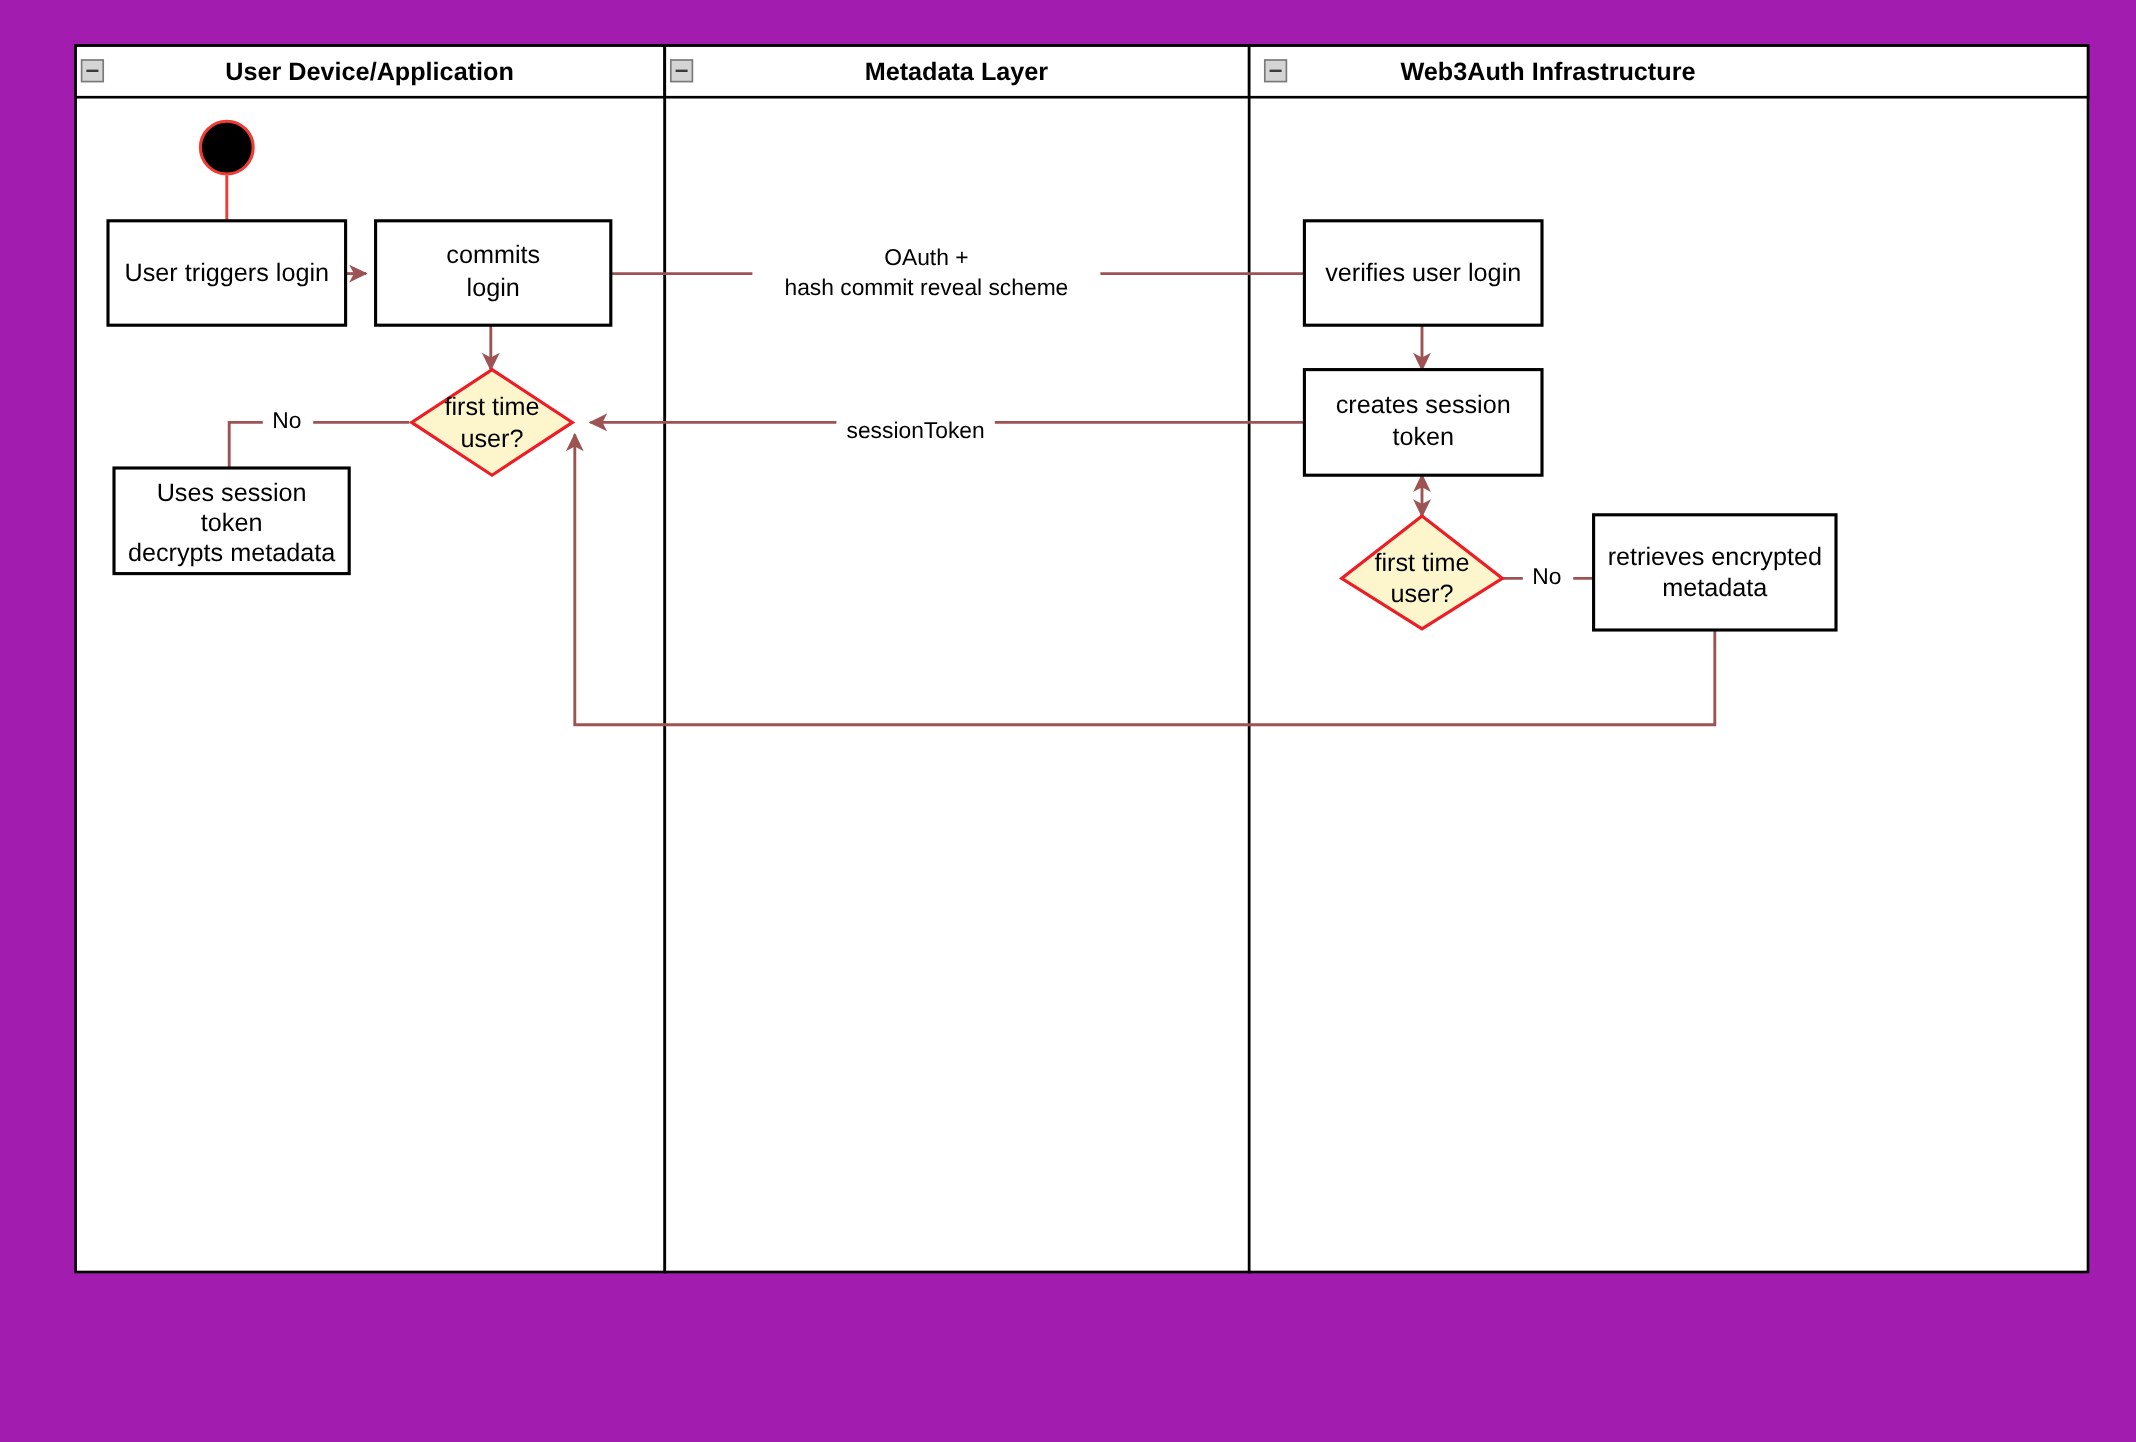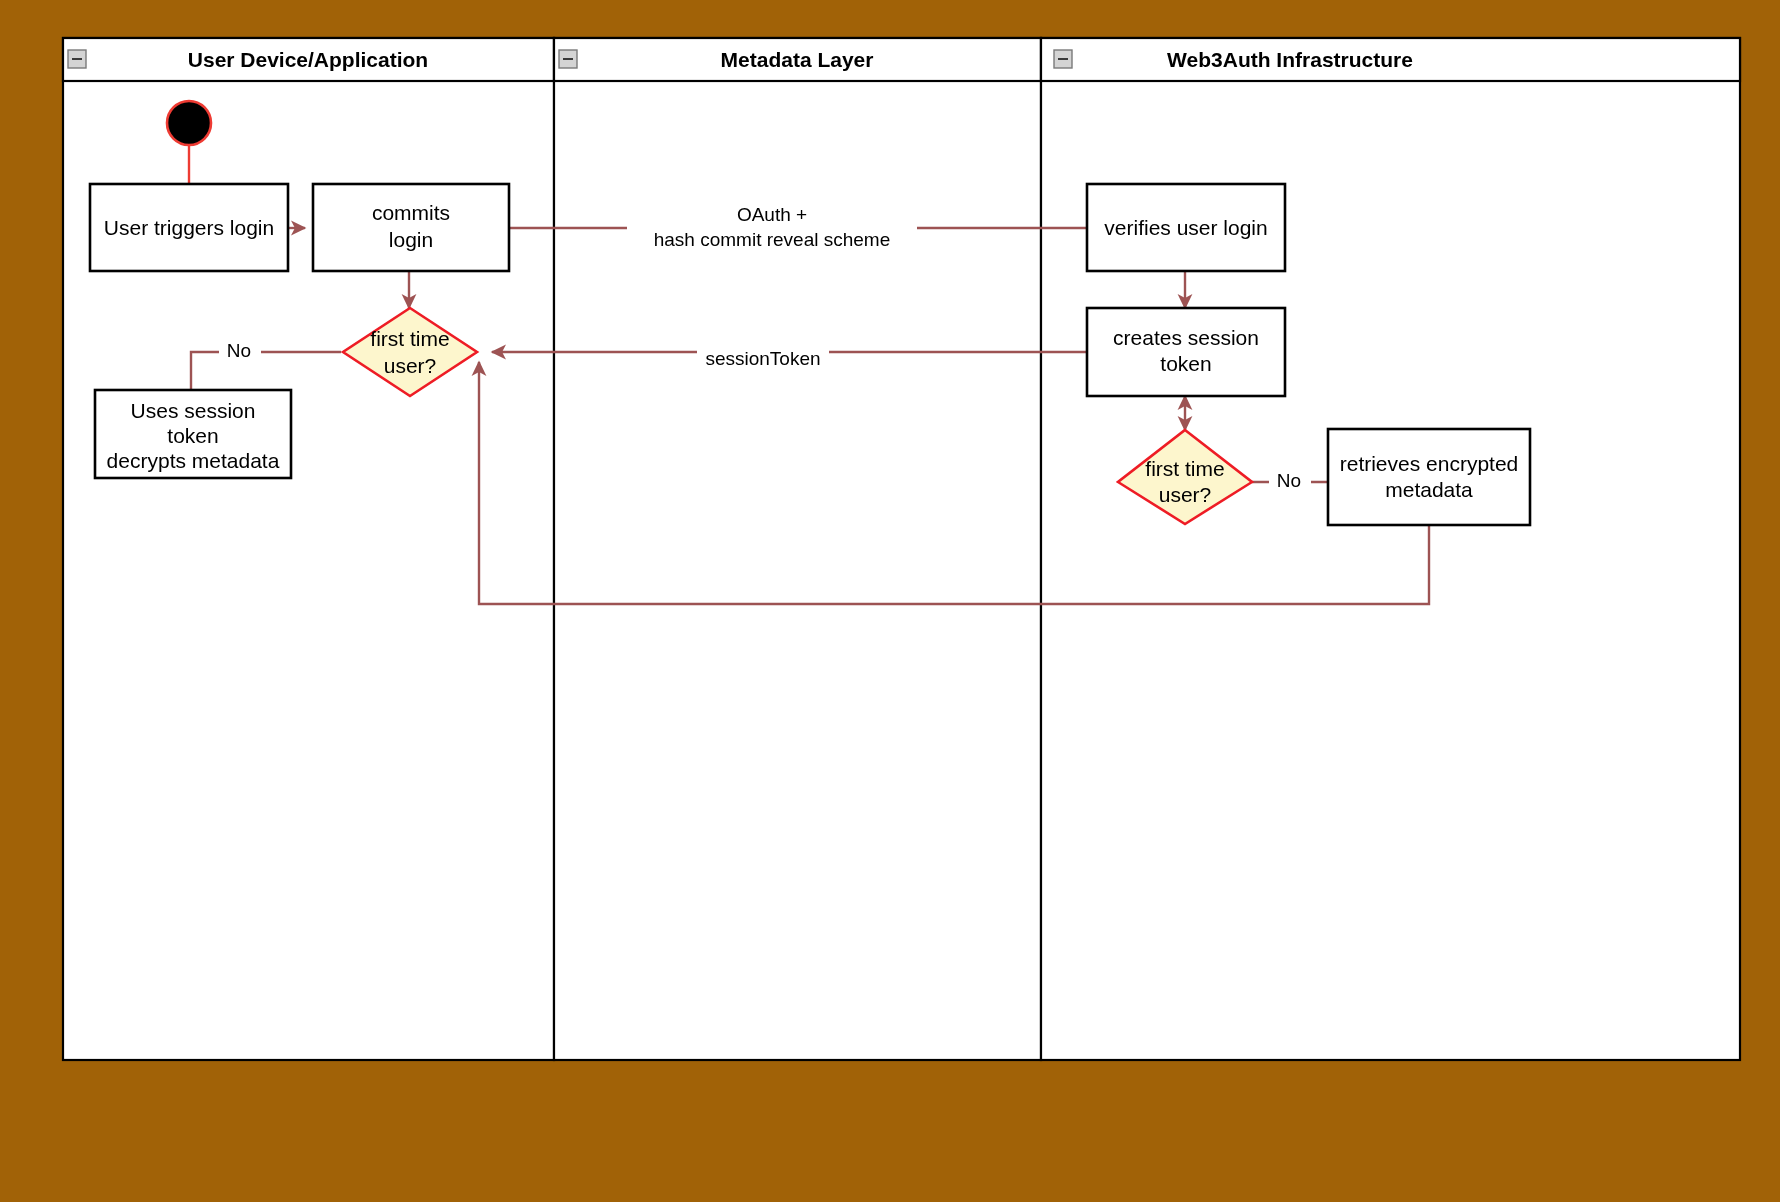--- a/index.html
+++ b/index.html
@@ -5,21 +5,21 @@
   html, body {
     margin: 0;
     padding: 0;
     background: #ffffff;
     font-family: "Liberation Sans", sans-serif;
   }
   #canvas {
     position: relative;
     width: 1780px;
     height: 1202px;
-    background: #a16207;
+    background: #a21caf;
     overflow: hidden;
   }
   svg { display: block; }
 
   .lane-title {
     font-family: "Liberation Sans", sans-serif;
     font-size: 21px;
     font-weight: bold;
     fill: #000000;
     text-anchor: middle;

